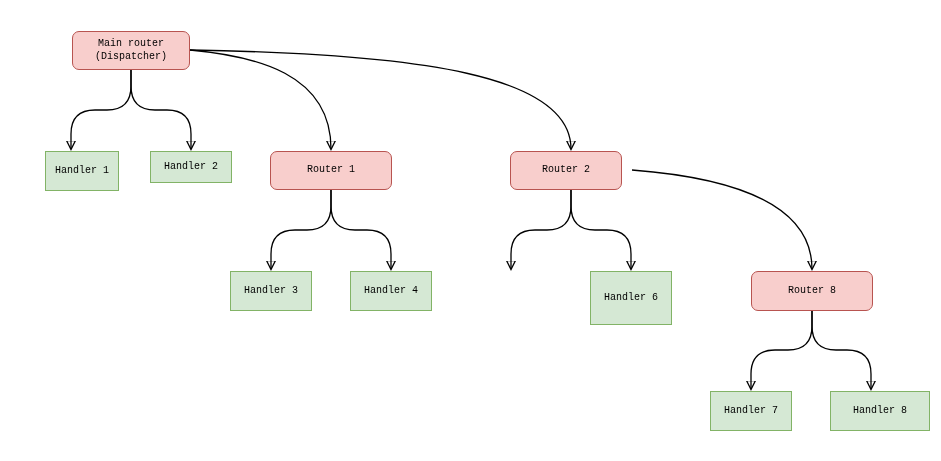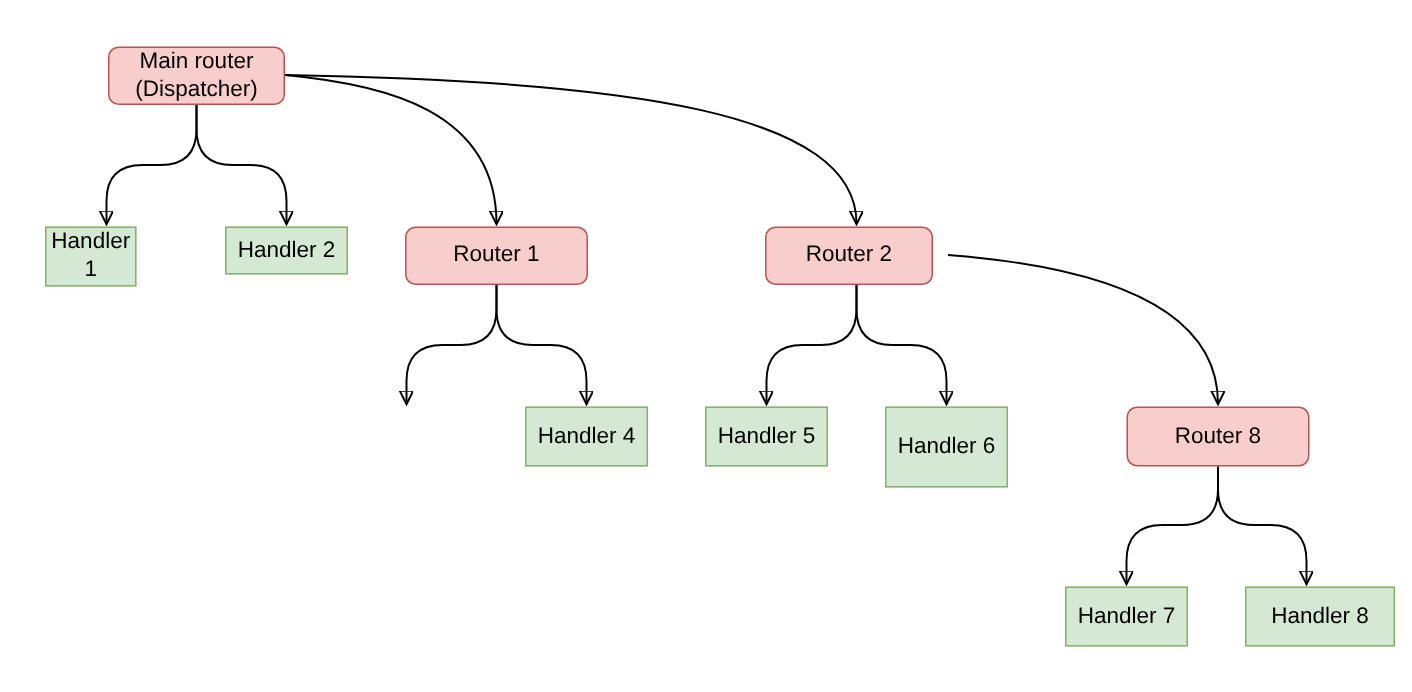--- a/index.html
+++ b/index.html
@@ -20,23 +20,24 @@
     fill: none;
     stroke: #000000;
     stroke-width: 1.3px;
   }
   .node {
     position: absolute;
     box-sizing: border-box;
     display: flex;
     align-items: center;
     justify-content: center;
-    font-size: 15px;
+    font-size: 10px;
     color: #000000;
     text-align: center;
+    font-family: Liberation Mono, monospace;
   }
   .node .label { white-space: pre-line; line-height: 1.25; }
   .router {
     background: #f8cecc;
     border: 1px solid #b85450;
     border-radius: 7px;
   }
   .handler {
     background: #d5e8d4;
     border: 1px solid #82b366;
@@ -65,44 +66,44 @@
     <path d="M632,170 C710,176 812,195 812,269" marker-end="url(#arrow)"></path>
     <path d="M812,311 V326 Q812,350 788,350 H775 Q751,350 751,374 V389" marker-end="url(#arrow)"></path>
     <path d="M812,311 V326 Q812,350 836,350 H847 Q871,350 871,374 V389" marker-end="url(#arrow)"></path>
   </svg>
 
   <div class="node router" style="left:72px; top:31px; width:118px; height:39px;">
     <span class="label">Main router
 (Dispatcher)</span>
   </div>
 
-  <div class="node handler" style="left:30px; top:151px; width:61px; height:40px;">
+  <div class="node handler" style="left:45px; top:151px; width:74px; height:40px;">
     <span class="label">Handler 1</span>
   </div>
 
   <div class="node handler" style="left:150px; top:151px; width:82px; height:32px;">
     <span class="label">Handler 2</span>
   </div>
 
   <div class="node router" style="left:270px; top:151px; width:122px; height:39px;">
     <span class="label">Router 1</span>
   </div>
 
   <div class="node router" style="left:510px; top:151px; width:112px; height:39px;">
     <span class="label">Router 2</span>
   </div>
 
+  <div class="node handler" style="left:230px; top:271px; width:82px; height:40px;">
+    <span class="label">Handler 3</span>
+  </div>
 
   <div class="node handler" style="left:350px; top:271px; width:82px; height:40px;">
     <span class="label">Handler 4</span>
   </div>
 
-  <div class="node handler" style="left:470px; top:271px; width:82px; height:40px;">
-    <span class="label">Handler 5</span>
-  </div>
 
   <div class="node handler" style="left:590px; top:271px; width:82px; height:54px;">
     <span class="label">Handler 6</span>
   </div>
 
   <div class="node router" style="left:751px; top:271px; width:122px; height:40px;">
     <span class="label">Router 8</span>
   </div>
 
   <div class="node handler" style="left:710px; top:391px; width:82px; height:40px;">

